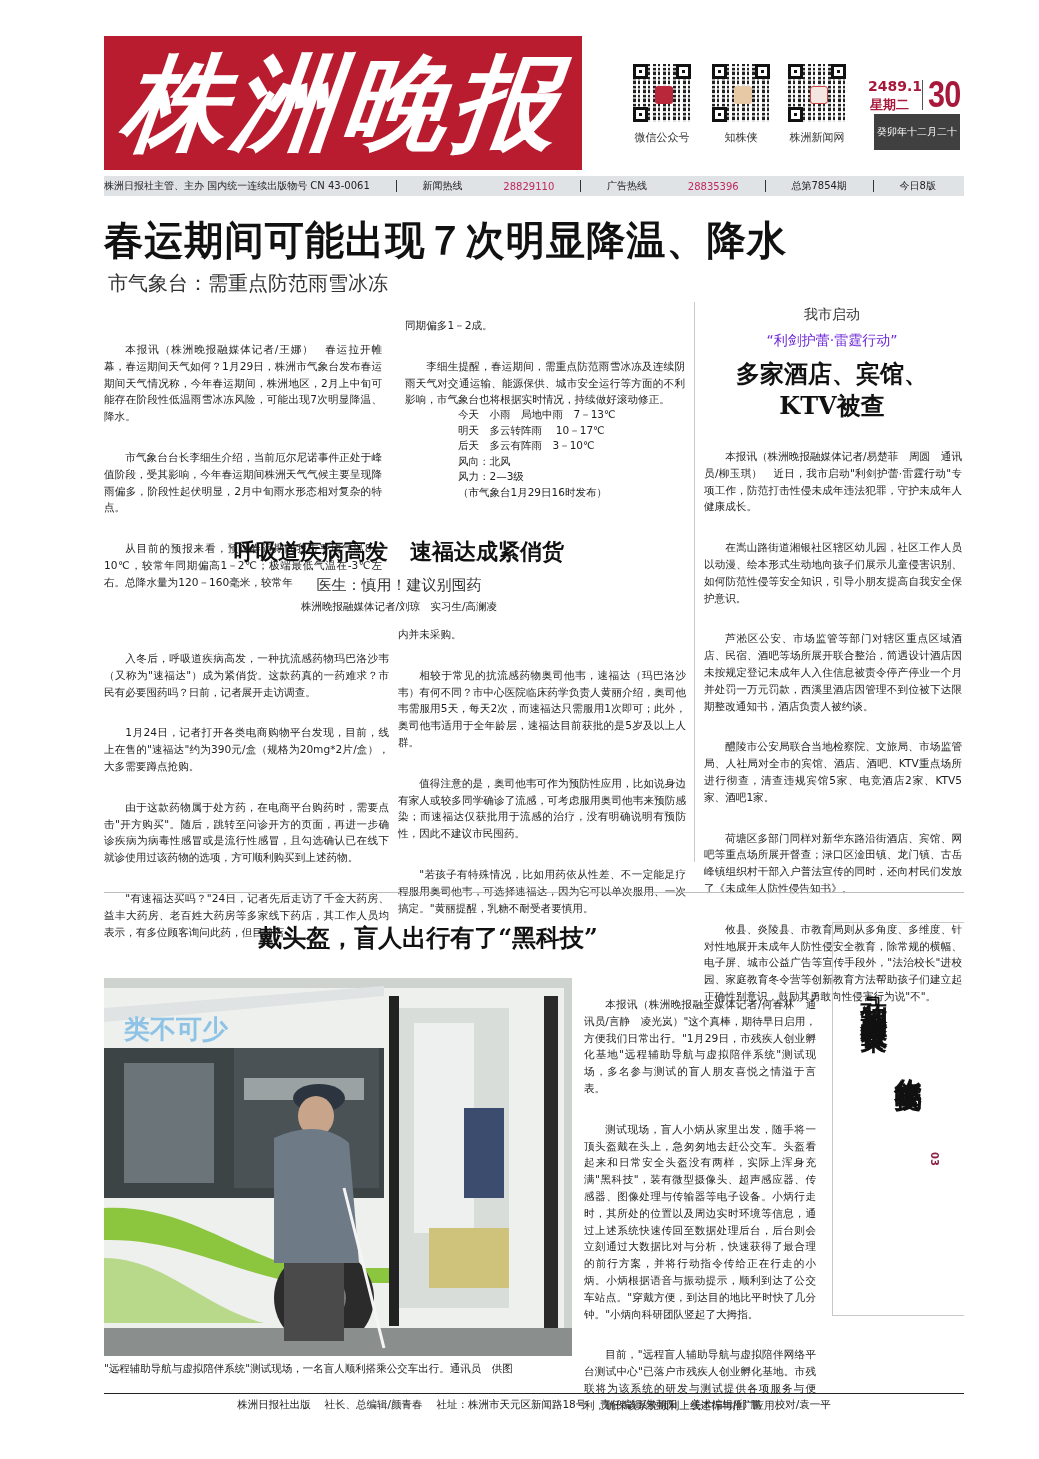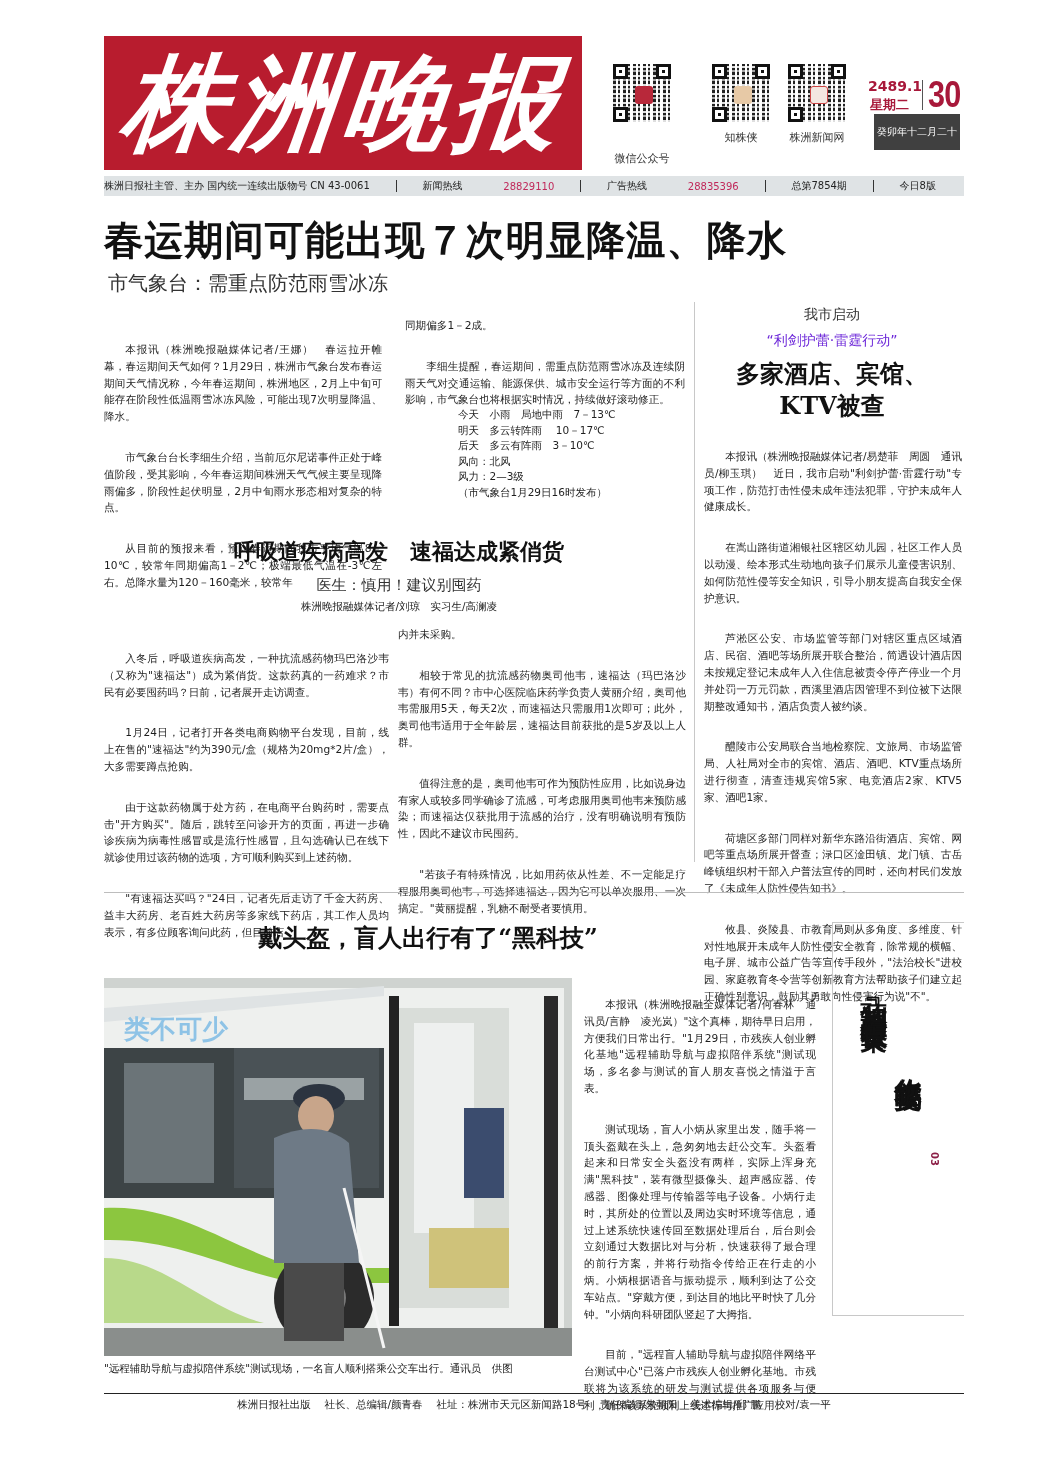--- a/index.html
+++ b/index.html
@@ -64,21 +64,21 @@
   .footer-line { position: absolute; left: 104px; top: 1393px; width: 860px; height: 1px; background: #222; }
   .footer { position: absolute; left: 104px; top: 1398px; width: 860px; text-align: center; font-size: 10.5px; color: #222; white-space: pre; }
 </style>
 </head>
 <body>
 
 <div class="masthead">
   <span class="masthead-title">株洲晚报</span>
 </div>
 
-<div class="qr-group" style="left:604px;gap:21px;">
+<div class="qr-group" style="left:624px;">
   <div class="qr">
     <span class="corner c-tl"></span>
       <span class="corner c-tr"></span>
       <span class="corner c-bl"></span>
     <span class="logo" style="background:#b8283a;"></span>
   </div>
   <span class="qr-label">微信公众号</span>
 </div>
 <div class="qr-group" style="left:703px;">
   <div class="qr">

